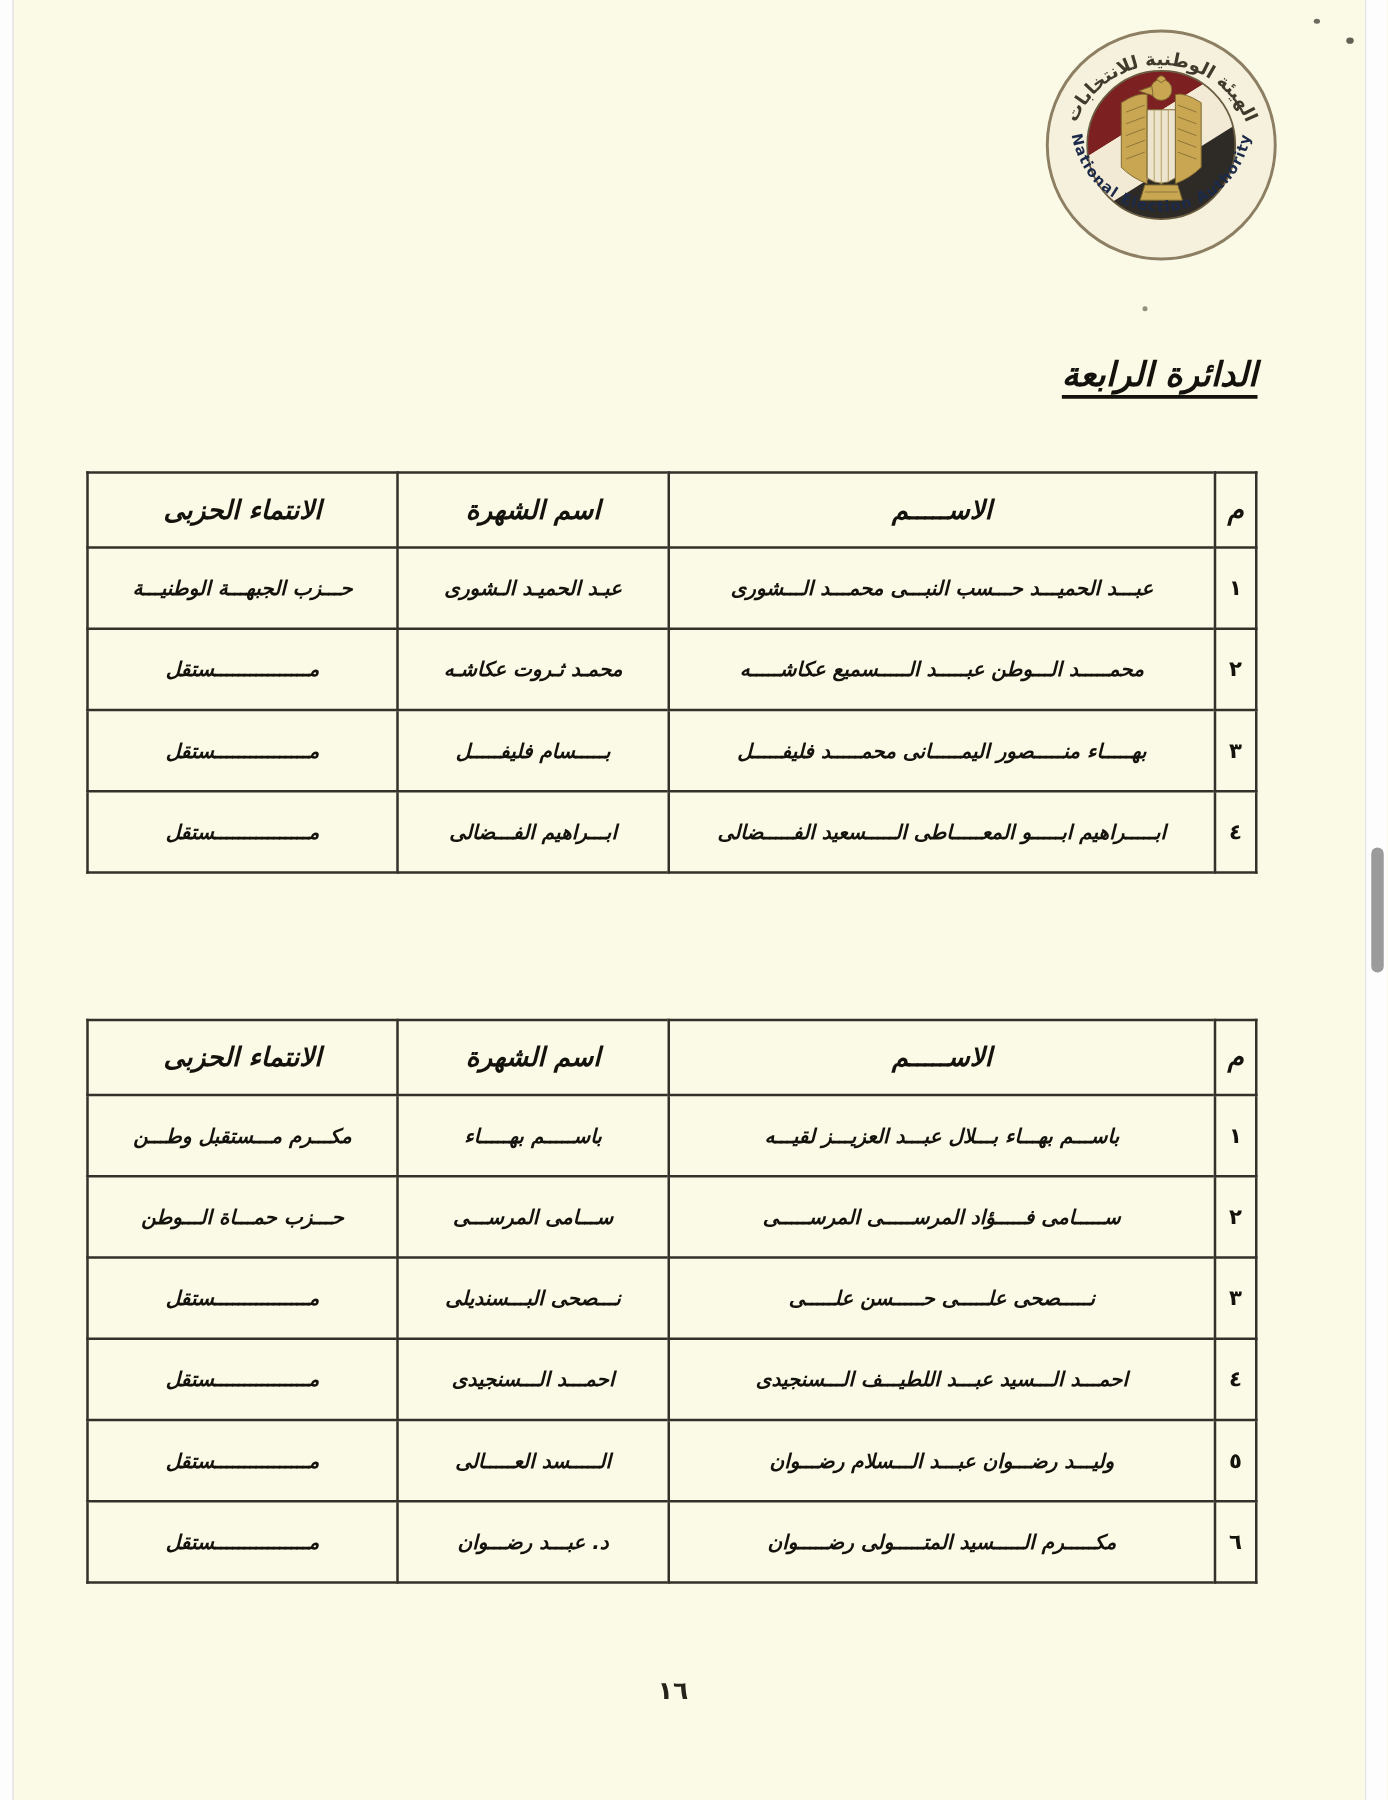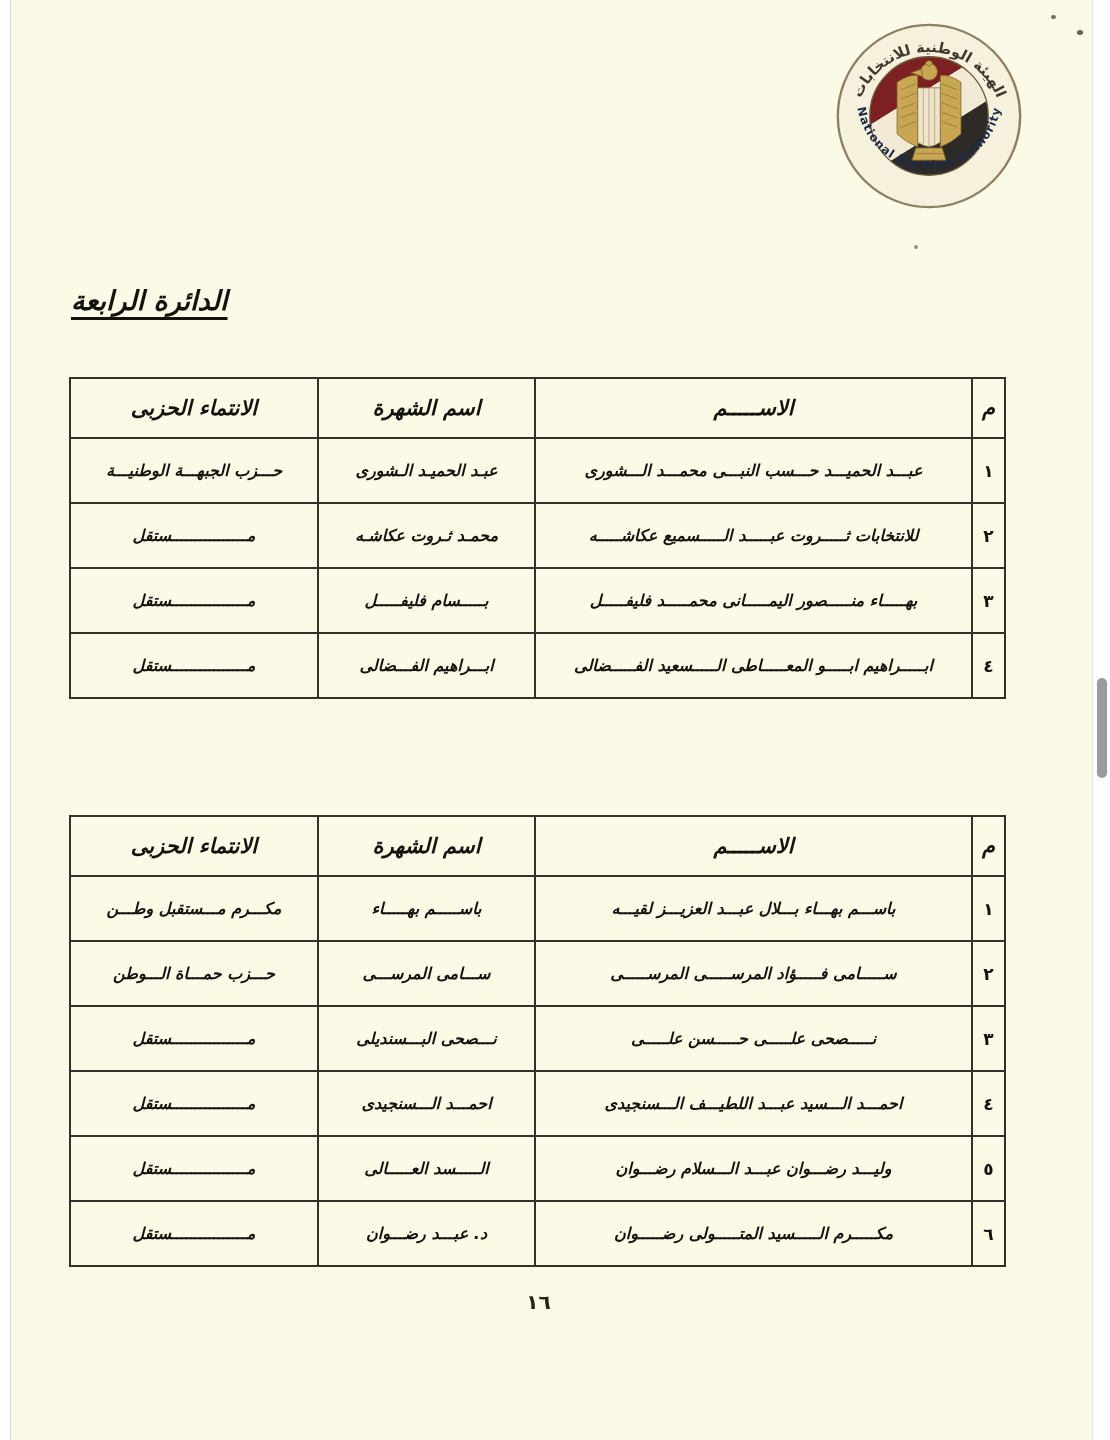--- a/index.html
+++ b/index.html
@@ -19,21 +19,21 @@
   .scroll-thumb{
     position:absolute;right:3px;top:678px;width:10px;height:100px;
     background:#9b9b9b;border-radius:6px;
   }
   .page{
     position:absolute;left:11px;top:0;width:1081px;height:1440px;
     background:#fafae6;direction:rtl;
   }
   .logo{position:absolute;left:824px;top:22px;width:188px;height:188px;}
   .section-title{
-    position:absolute;right:86px;width:935px;text-align:left;
+    position:absolute;right:86px;width:935px;text-align:right;
     font-size:27px;font-weight:bold;font-style:italic;color:#14120c;
     text-decoration:underline;text-decoration-thickness:2.5px;text-underline-offset:7px;
   }
   .title-1{top:285px;}
   .title-2{top:716px;}
   .cand-table{
     position:absolute;right:86px;width:935px;border-collapse:collapse;
     table-layout:fixed;direction:rtl;color:#14120c;
   }
   .table-1{top:377px;}
@@ -45,21 +45,21 @@
   .cand-table tr{height:65px;}
   .cand-table tr.hdr{height:60px;}
   .col-num{width:33px;}
   .col-name{width:437px;}
   .col-known{width:217px;}
   .col-party{width:248px;}
   .ar{font-weight:bold;font-style:italic;font-size:16px;letter-spacing:-0.3px;}
   .hdr .ar{font-size:21px;}
   .num{font-weight:bold;font-size:17px;font-style:normal;}
   .page-number{
-    position:absolute;right:86px;width:935px;top:1290px;text-align:center;
+    position:absolute;right:86px;width:935px;top:1340px;text-align:center;
     font-size:20px;font-weight:bold;color:#25231a;
   }
   .speck{position:absolute;border-radius:50%;background:#3a3a30;}
   .speck.s1{left:1040px;top:15px;width:5px;height:4px;opacity:.75;}
   .speck.s2{left:1066px;top:30px;width:6px;height:5px;opacity:.8;}
   .speck.s3{left:903px;top:245px;width:4px;height:4px;opacity:.55;}
 </style>
 </head>
 <body>
 
@@ -129,21 +129,21 @@
       <th class="ar">الانتماء الحزبى</th>
     </tr>
     <tr>
       <td class="num">١</td>
       <td class="ar">عبـــد الحميـــد حـــسب النبـــى محمـــد الـــشورى</td>
       <td class="ar">عبـد الحميـد الـشورى</td>
       <td class="ar">حـــزب الجبهـــة الوطنيـــة</td>
     </tr>
     <tr>
       <td class="num">٢</td>
-      <td class="ar">للانتخابات ثـــــروت عبـــــد الـــــسميع عكاشـــــه</td>
+      <td class="ar">محمـــــد الـــوطن عبـــــد الـــــسميع عكاشـــــه</td>
       <td class="ar">محمـد ثـروت عكاشـه</td>
       <td class="ar">مــــــــــــــــستقل</td>
     </tr>
     <tr>
       <td class="num">٣</td>
       <td class="ar">بهـــــاء منـــــصور اليمـــــانى محمـــــد فليفـــــل</td>
       <td class="ar">بـــــسام فليفـــــل</td>
       <td class="ar">مــــــــــــــــستقل</td>
     </tr>
     <tr>

